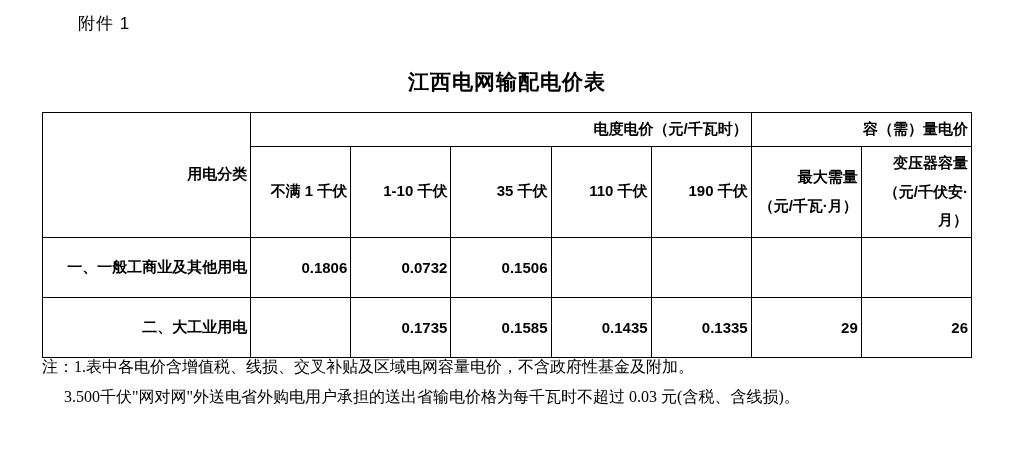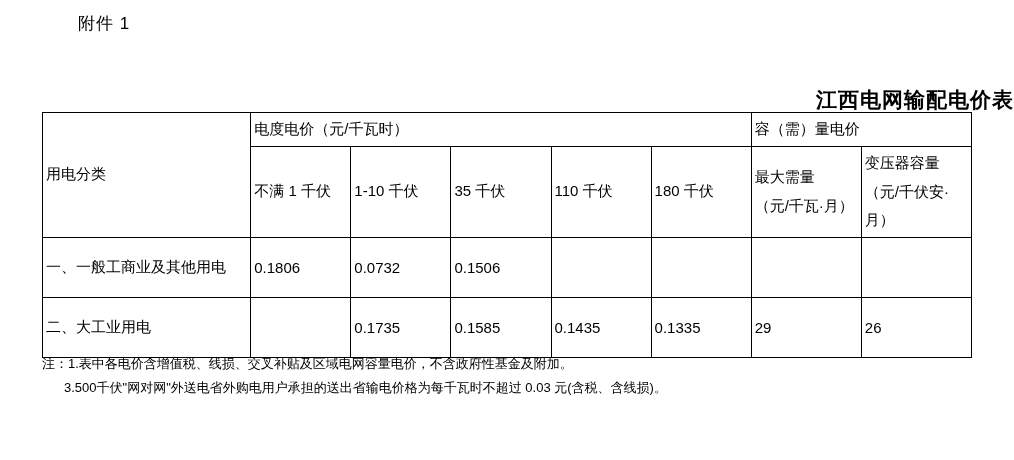--- a/index.html
+++ b/index.html
@@ -25,42 +25,42 @@
     top: 12px;
     font-size: 17px;
     letter-spacing: 1px;
     font-family: "Liberation Sans", "DejaVu Sans", sans-serif;
     text-align: center;
   }
   .doc-title {
     position: absolute;
     left: 0;
     right: 0;
-    top: 86px;
-    text-align: right;
+    top: 68px;
+    text-align: center;
     font-size: 21px;
     font-weight: bold;
     letter-spacing: 1px;
     font-family: "Liberation Serif", "DejaVu Serif", serif;
   }
   table.price-table {
     position: absolute;
     left: 42px;
     top: 112px;
     width: 930px;
     border-collapse: collapse;
     table-layout: fixed;
     font-family: "Liberation Sans", "DejaVu Sans", sans-serif;
   }
   table.price-table td,
   table.price-table th {
     border: 1px solid #000000;
-    text-align: left;
+    text-align: right;
     vertical-align: middle;
-    font-weight: normal;
+    font-weight: bold;
     font-size: 15px;
     padding: 2px 3px;
   }
   .h-group {
     height: 34px;
     font-size: 15px;
   }
   .h-sub {
     height: 75px;
   }
@@ -81,22 +81,22 @@
   }
   .col-cat { width: 208px; }
   .col-kv  { width: 100px; }
   .col-cap { width: 110px; }
 
   .notes {
     position: absolute;
     left: 42px;
     top: 352px;
     width: 940px;
-    font-size: 13px;
-    font-family: Liberation Sans, sans-serif;
+    font-size: 16px;
+    font-family: Liberation Serif, serif;
     line-height: 1.85;
   }
   .notes div {
     white-space: nowrap;
   }
   .note-indent {
     padding-left: 22px;
   }
 </style>
 </head>
@@ -123,21 +123,21 @@
       <tr class="h-group">
         <td rowspan="2">用电分类</td>
         <td colspan="5">电度电价（元/千瓦时）</td>
         <td colspan="2">容（需）量电价</td>
       </tr>
       <tr class="h-sub">
         <td>不满 1 千伏</td>
         <td>1-10 千伏</td>
         <td>35 千伏</td>
         <td>110 千伏</td>
-        <td>180 千伏</td>
+        <td>190 千伏</td>
         <td>
           <div class="sub-two-line">
             <div>最大需量</div>
             <div>（元/千瓦·月）</div>
           </div>
         </td>
         <td>
           <div class="sub-two-line">
             <div>变压器容量</div>
             <div>（元/千伏安·月）</div>

